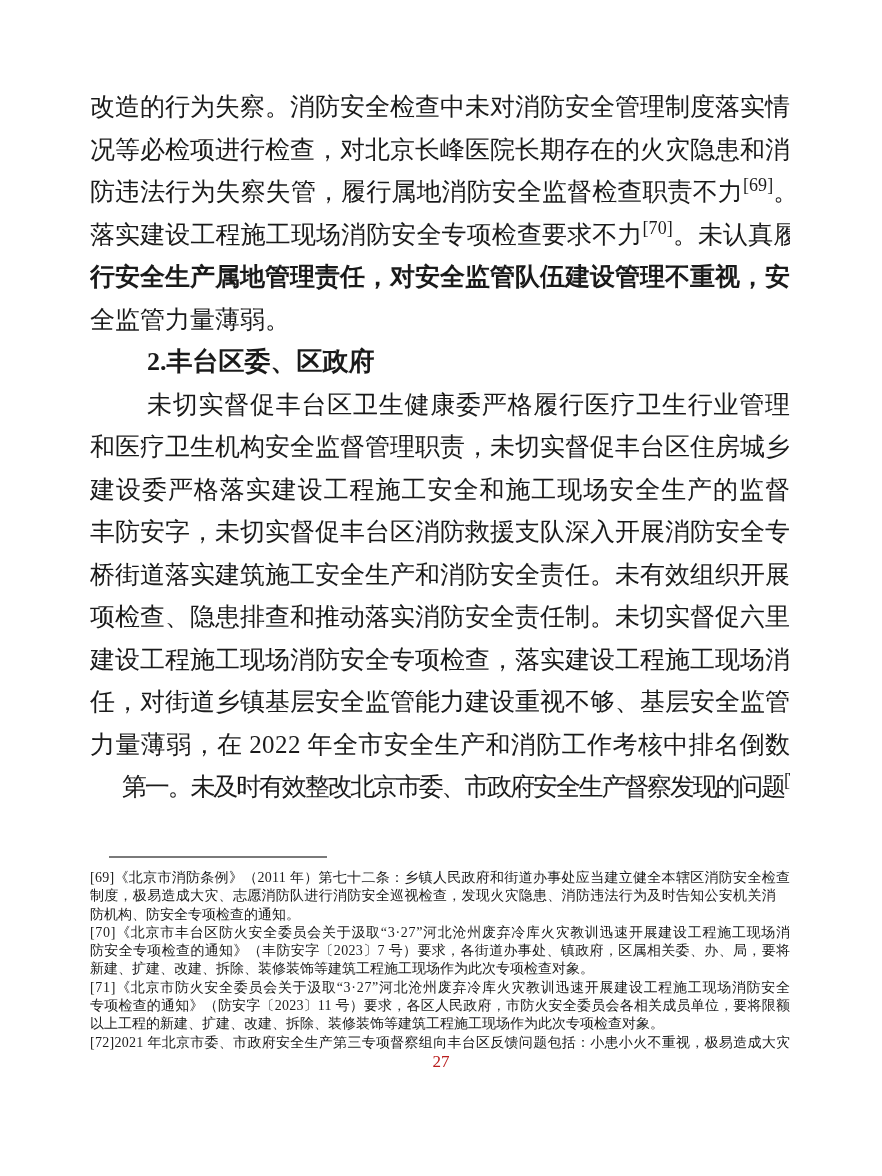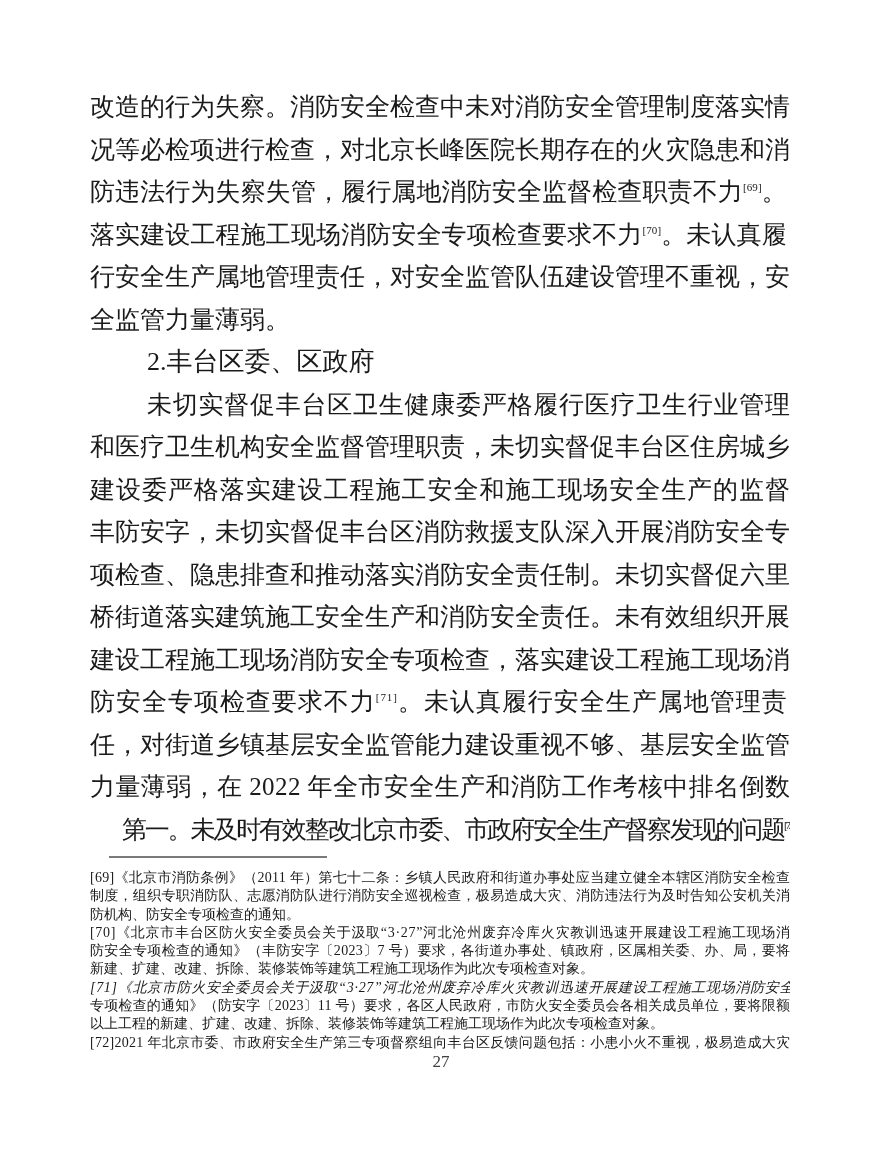--- a/index.html
+++ b/index.html
@@ -22,25 +22,25 @@
   .para { margin: 0; padding: 0; }
   .line {
     font-size: 25px;
     line-height: 42.5px;
     height: 42.5px;
     white-space: nowrap;
     overflow: hidden;
   }
   .line.indent { padding-left: 57px; }
   .para.heading .line {
-    font-weight: normal;
+    font-weight: bold;
     font-size: 26px;
   }
   .line sup {
-    font-size: 11px;
+    font-size: 18px;
     line-height: 0;
     vertical-align: 9px;
   }
   .footnotes-block {
     position: absolute;
     left: 90px;
     top: 856px;
     width: 700px;
   }
   .fn-separator {
@@ -56,65 +56,64 @@
     white-space: nowrap;
     overflow: hidden;
   }
   .page-number {
     position: absolute;
     left: 0;
     right: 0;
     top: 1052px;
     text-align: center;
     font-size: 17px;
-    color: #404040;
+    color: #b91c1c;
   }
 </style>
 </head>
 <body>
 
 <div class="page" style="color: rgb(26, 26, 26);">
 
   <div class="body-block" id="body-block">
       <div class="para body">
         <div class="line"><span class="line-inner" style="letter-spacing: 0px;">改造的行为失察。消防安全检查中未对消防安全管理制度落实情</span></div>
         <div class="line"><span class="line-inner" style="letter-spacing: 0px;">况等必检项进行检查，对北京长峰医院长期存在的火灾隐患和消</span></div>
         <div class="line"><span class="line-inner" style="letter-spacing: 0.110937px;">防违法行为失察失管，履行属地消防安全监督检查职责不力<sup>[69]</sup>。</span></div>
         <div class="line"><span class="line-inner" style="letter-spacing: 0.110937px;">落实建设工程施工现场消防安全专项检查要求不力<sup>[70]</sup>。未认真履</span></div>
-        <div class="line"><span class="line-inner" style="letter-spacing: 0px;">行安全生产属地管理责任，对安全监管队伍建设管理不重视，安</span></div>
+        <div class="line"><span class="line-inner" style="letter-spacing: 0px; font-weight: bold;">行安全生产属地管理责任，对安全监管队伍建设管理不重视，安</span></div>
         <div class="line"><span class="line-inner">全监管力量薄弱。</span></div>
       </div>
       <div class="para heading">
         <div class="line indent"><span class="line-inner">2.丰台区委、区政府</span></div>
       </div>
       <div class="para body">
         <div class="line indent"><span class="line-inner" style="letter-spacing: 0.75px;">未切实督促丰台区卫生健康委严格履行医疗卫生行业管理</span></div>
         <div class="line"><span class="line-inner" style="letter-spacing: 0px;">和医疗卫生机构安全监督管理职责，未切实督促丰台区住房城乡</span></div>
         <div class="line"><span class="line-inner" style="letter-spacing: 0.961538px;">建设委严格落实建设工程施工安全和施工现场安全生产的监督</span></div>
         <div class="line"><span class="line-inner" style="letter-spacing: 0px;">丰防安字，未切实督促丰台区消防救援支队深入开展消防安全专</span></div>
+        <div class="line"><span class="line-inner" style="letter-spacing: 0px;">桥街道落实建筑施工安全生产和消防安全责任。未有效组织开展</span></div>
         <div class="line"><span class="line-inner" style="letter-spacing: 0px;">项检查、隐患排查和推动落实消防安全责任制。未切实督促六里</span></div>
-        <div class="line"><span class="line-inner" style="letter-spacing: 0px;">桥街道落实建筑施工安全生产和消防安全责任。未有效组织开展</span></div>
         <div class="line"><span class="line-inner" style="letter-spacing: 0px;">建设工程施工现场消防安全专项检查，落实建设工程施工现场消</span></div>
-        <div class="line"><span class="line-inner" style="letter-spacing: 0.976832px;">防安全专项检查要求不力<sup>[71]</sup>。未认真履行安全生产属地管理责</span></div>
         <div class="line"><span class="line-inner" style="letter-spacing: 0px;">任，对街道乡镇基层安全监管能力建设重视不够、基层安全监管</span></div>
         <div class="line"><span class="line-inner" style="letter-spacing: 0.416667px;">力量薄弱，在 2022 年全市安全生产和消防工作考核中排名倒数</span></div>
         <div class="line"><span class="line-inner" style="letter-spacing: -2.17188px; margin-left: 32px;">第一。未及时有效整改北京市委、市政府安全生产督察发现的问题<sup>[72]</sup>。</span></div>
       </div>
     </div>
 
   <div class="footnotes-block">
     <div class="fn-separator" id="fn-separator" style="background: rgb(122, 122, 122);"></div>
     <div id="fn-lines">
         <div class="fn-line"><span class="line-inner" style="letter-spacing: 0.295991px;">[69]《北京市消防条例》（2011 年）第七十二条：乡镇人民政府和街道办事处应当建立健全本辖区消防安全检查</span></div>
-        <div class="fn-line"><span class="line-inner" style="letter-spacing: 0.291667px;">制度，组织专职消防队、志愿消防队进行消防安全巡视检查，极易造成大灾、消防违法行为及时告知公安机关消</span></div>
+        <div class="fn-line"><span class="line-inner" style="letter-spacing: 0.291667px;">制度，极易造成大灾、志愿消防队进行消防安全巡视检查，发现火灾隐患、消防违法行为及时告知公安机关消</span></div>
         <div class="fn-line"><span class="line-inner">防机构、防安全专项检查的通知。</span></div>
         <div class="fn-line"><span class="line-inner" style="letter-spacing: 0.703425px;">[70]《北京市丰台区防火安全委员会关于汲取“3·27”河北沧州废弃冷库火灾教训迅速开展建设工程施工现场消</span></div>
         <div class="fn-line"><span class="line-inner" style="letter-spacing: 0.343137px;">防安全专项检查的通知》（丰防安字〔2023〕7 号）要求，各街道办事处、镇政府，区属相关委、办、局，要将</span></div>
         <div class="fn-line"><span class="line-inner">新建、扩建、改建、拆除、装修装饰等建筑工程施工现场作为此次专项检查对象。</span></div>
-        <div class="fn-line"><span class="line-inner" style="letter-spacing: 0.703425px; font-style: italic;">[71]《北京市防火安全委员会关于汲取“3·27”河北沧州废弃冷库火灾教训迅速开展建设工程施工现场消防安全</span></div>
+        <div class="fn-line"><span class="line-inner" style="letter-spacing: 0.703425px;">[71]《北京市防火安全委员会关于汲取“3·27”河北沧州废弃冷库火灾教训迅速开展建设工程施工现场消防安全</span></div>
         <div class="fn-line"><span class="line-inner" style="letter-spacing: 0.211839px;">专项检查的通知》（防安字〔2023〕11 号）要求，各区人民政府，市防火安全委员会各相关成员单位，要将限额</span></div>
         <div class="fn-line"><span class="line-inner">以上工程的新建、扩建、改建、拆除、装修装饰等建筑工程施工现场作为此次专项检查对象。</span></div>
         <div class="fn-line"><span class="line-inner" style="letter-spacing: 0.286262px;">[72]2021 年北京市委、市政府安全生产第三专项督察组向丰台区反馈问题包括：小患小火不重视，极易造成大灾</span></div>
       </div>
   </div>
 
   <div class="page-number">27</div>
 
 </div>
 

